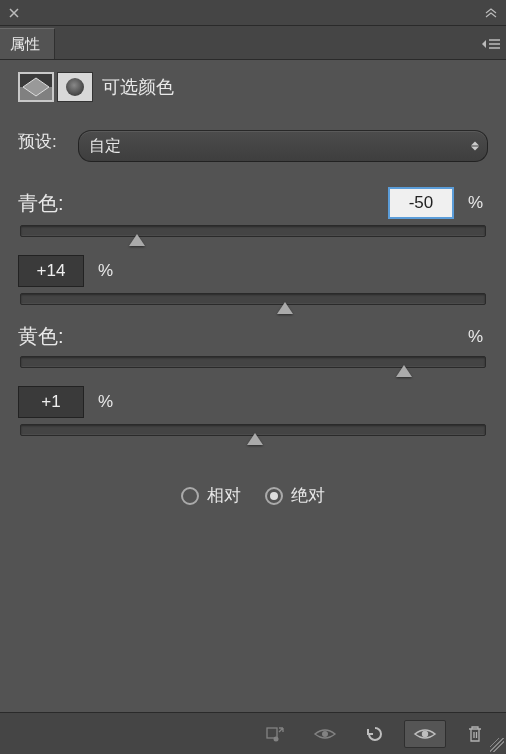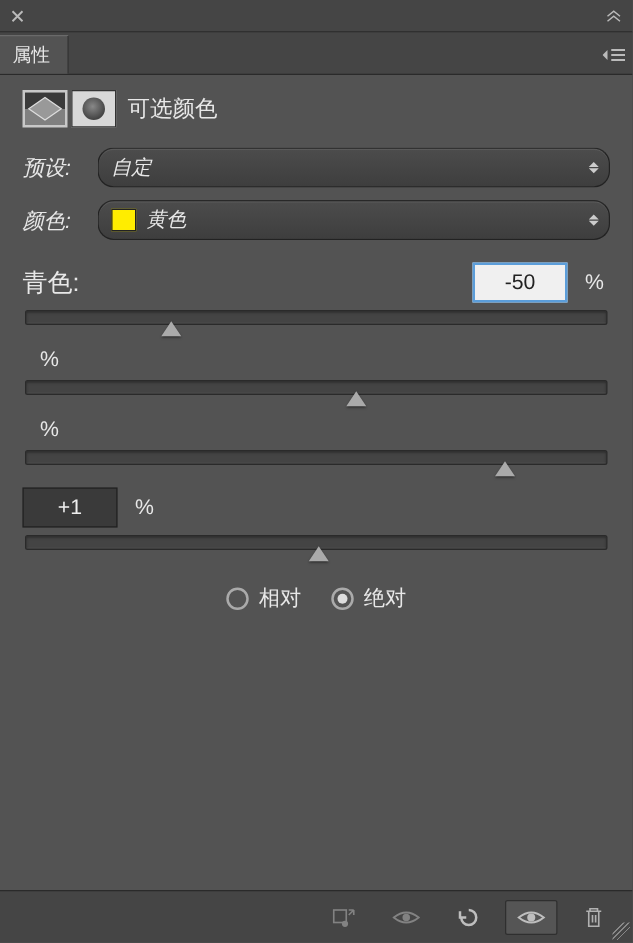--- a/index.html
+++ b/index.html
@@ -55,21 +55,21 @@
       cursor: pointer;
     }
     .panel {
       background: #535353;
       padding: 12px 18px 0 18px;
       height: 694px;
       position: relative;
     }
     .header-row {
       display: flex; align-items: center; gap: 3px;
-      margin-bottom: 16px;
+      margin-bottom: 28px;
       text-align: right;
     }
     .adj-icon {
       width: 36px; height: 30px;
       border: 2px solid #c8c8c8;
       background: linear-gradient(to bottom, #3a3a3a 50%, #808080 50%);
       position: relative;
       display: flex; align-items: center; justify-content: center;
     }
     .adj-icon svg { display: block; }
@@ -78,23 +78,22 @@
       background: #d8d8d8;
       display: flex; align-items: center; justify-content: center;
       border: 1px solid #333;
     }
     .mask-icon .circle {
       width: 18px; height: 18px; border-radius: 50%;
       background: radial-gradient(circle at 45% 40%, #888 0%, #444 70%);
     }
     .header-title { font-size: 18px; margin-left: 6px; }
     .form-row {
-      display: flex; align-items: center;
-      margin-bottom: 10px;
-      font-style: italic;
+      display: flex; align-items: flex-start;
+      margin-bottom: 25px;
     }
     .form-label { width: 60px; font-size: 17px; }
     .dropdown {
       flex: 1;
       height: 32px;
       background: linear-gradient(to bottom, #4c4c4c, #3e3e3e);
       border: 1px solid #222;
       border-top-color: #282828;
       border-radius: 13px;
       display: flex; align-items: center;
@@ -120,21 +119,21 @@
     }
     .dropdown .caret .up { border-bottom: 4px solid #ccc; }
     .dropdown .caret .down { border-top: 4px solid #ccc; }
     .slider-block { margin-top: 18px; }
     .slider-top {
       display: flex; align-items: center;
       margin-bottom: 6px;
     }
     .slider-label { font-size: 20px; flex: 1; }
     .slider-value {
-      width: 76px; height: 32px;
+      width: 66px; height: 32px;
       background: #3a3a3a;
       border: 1px solid #222;
       color: #eee;
       font-size: 17px;
       text-align: center;
       outline: none;
     }
     .slider-value.focused {
       background: #f0f0f0;
       color: #222;
@@ -157,21 +156,21 @@
       border-left: 8px solid transparent;
       border-right: 8px solid transparent;
       border-bottom: 12px solid #aaa;
       transform: translateX(-8px);
       cursor: pointer;
       filter: drop-shadow(0 1px 1px rgba(0,0,0,0.5));
     }
     .radio-row {
       display: flex; align-items: flex-start; justify-content: center;
       gap: 24px;
-      margin-top: 27px;
+      margin-top: 48px;
     }
     .radio {
       display: flex; align-items: center; gap: 8px;
       cursor: pointer;
       font-size: 17px;
     }
     .radio .ring {
       width: 18px; height: 18px; border-radius: 50%;
       border: 2px solid #aaa;
       display: flex; align-items: center; justify-content: center;
@@ -255,53 +254,44 @@
     <div class="form-label">预设:</div>
     <div class="dropdown">
       <span>自定</span>
       <div class="caret">
           <span class="up"></span>
           <span class="down"></span>
         </div>
     </div>
   </div>
 
-  <div class="form-row">
-    <div class="form-label">颜色:</div>
-    <div class="dropdown">
-      <div class="swatch" style="background:#ffed00"></div>
-      <span>黄色</span>
-      <div class="caret">
-          <span class="up"></span>
-          <span class="down"></span>
-        </div>
-    </div>
-  </div>
 
   <div id="sliders">
       <div class="slider-block">
         <div class="slider-top">
           <div class="slider-label">青色:</div>
           <input class="slider-value focused" value="-50" style="">
           <div class="pct">%</div>
         </div>
         <div class="slider-track">
           <div class="slider-thumb" style="left:25%"></div>
         </div>
       </div>
       <div class="slider-block">
         <div class="slider-top">
+          <input class="slider-value" value="+14" style="">
           <div class="pct">%</div>
         </div>
         <div class="slider-track">
           <div class="slider-thumb" style="left:57%"></div>
         </div>
       </div>
       <div class="slider-block">
         <div class="slider-top">
+          <div class="slider-label">黄色:</div>
           <div class="pct">%</div>
         </div>
         <div class="slider-track">
           <div class="slider-thumb" style="left:82.5%"></div>
         </div>
       </div>
       <div class="slider-block">
         <div class="slider-top">
           <input class="slider-value" value="+1" style="">
           <div class="pct">%</div>

